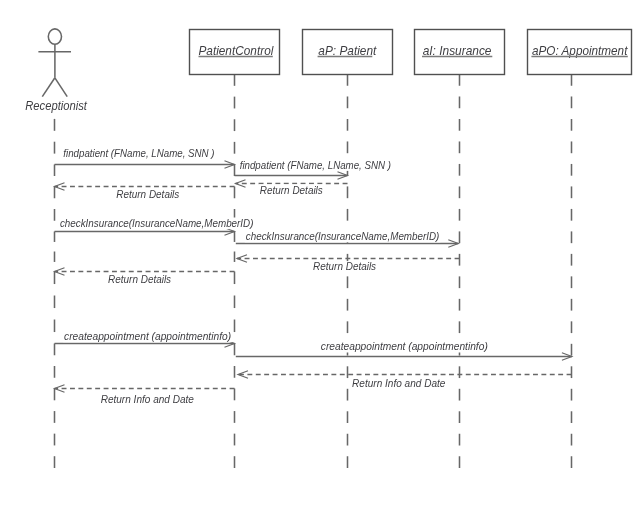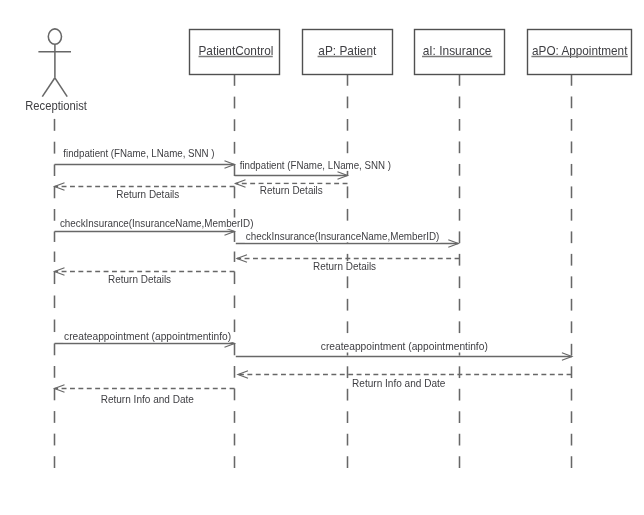--- a/index.html
+++ b/index.html
@@ -1,18 +1,18 @@
 <!DOCTYPE html>
 <html><head>
 <meta charset="utf-8">
 <title>Sequence Diagram</title>
 <style>
   html,body{margin:0;padding:0;background:#ffffff;}
   body{width:644px;height:515px;overflow:hidden;font-family:"Liberation Sans",sans-serif;}
-  #canvas{position:relative;width:644px;height:515px;background:#ffffff;}
+  #canvas{position:relative;width:644px;height:515px;background:#ffffff;font-style:italic;}
   svg{display:block;}
 </style>
 </head>
 <body>
 
 <div id="canvas">
   <svg id="svg" width="644" height="515" viewBox="0 0 644 515" xmlns="http://www.w3.org/2000/svg">
       <g>
         <line x1="54.5" y1="118.9" x2="54.5" y2="130.8181818181818" stroke="#676767" stroke-width="1.55"></line>
         <line x1="54.5" y1="141.7" x2="54.5" y2="153.6181818181818" stroke="#676767" stroke-width="1.55"></line>

